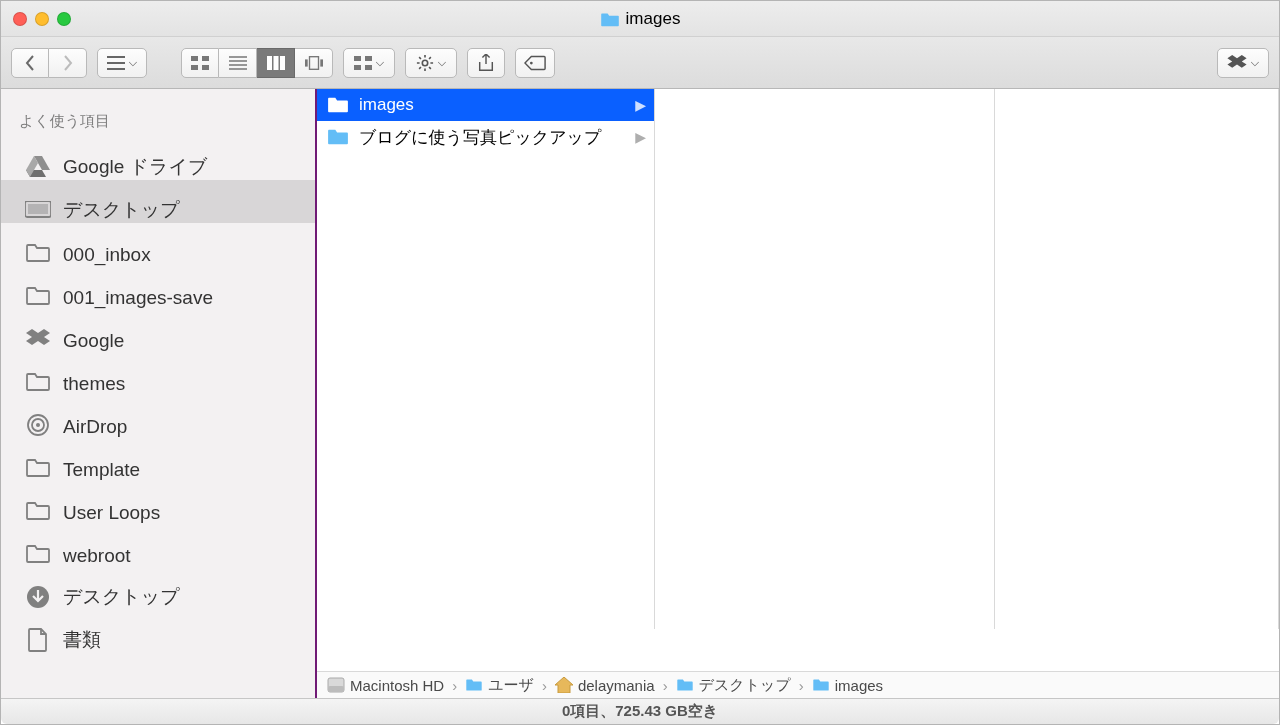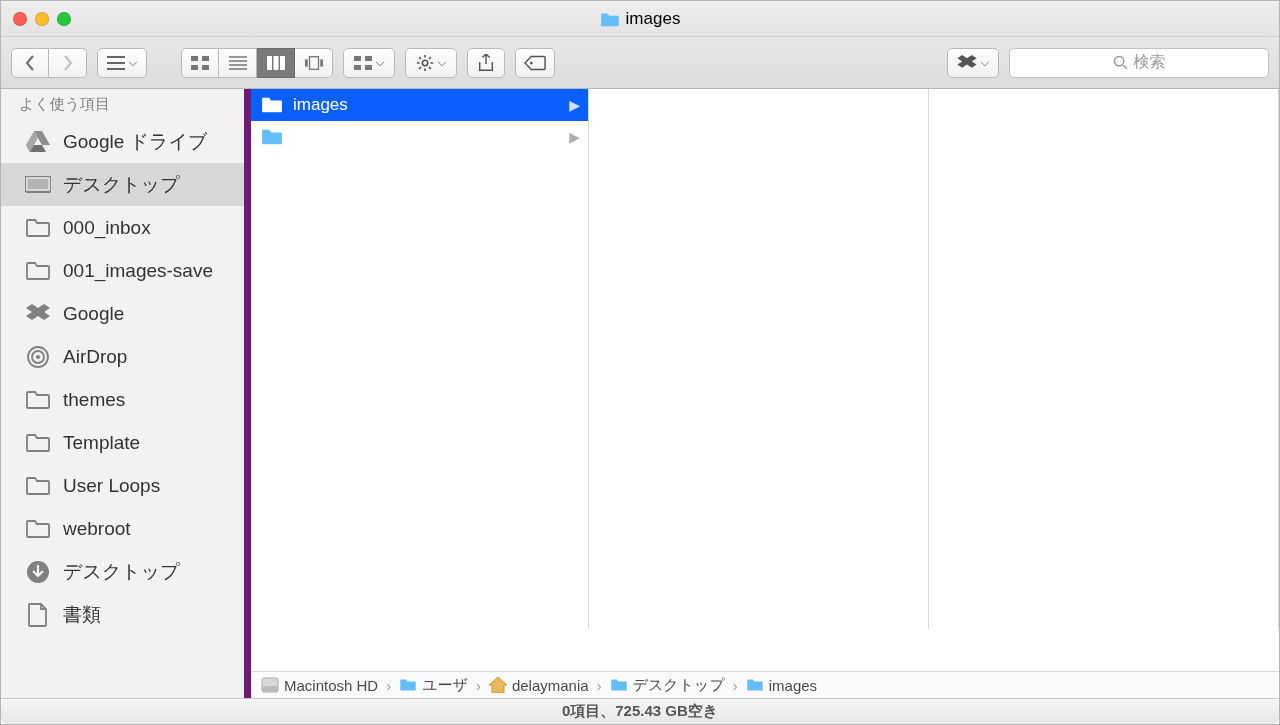--- a/index.html
+++ b/index.html
@@ -15,23 +15,23 @@
 .tb-btn { height: 30px; min-width: 38px; background: linear-gradient(#fdfdfd,#f1f1f1); border: 1px solid #b9b9b9; display: flex; align-items: center; justify-content: center; font-size: 15px; color: #555; padding: 0 8px; }
 .btn-group .tb-btn:first-child { border-radius: 5px 0 0 5px; }
 .btn-group .tb-btn:last-child { border-radius: 0 5px 5px 0; }
 .btn-group .tb-btn:not(:first-child) { border-left: none; }
 .tb-btn.single { border-radius: 5px; }
 .tb-btn.active { background: #7a7a7a; color: #fff; border-color: #6a6a6a; }
 .tb-btn svg { display: block; }
 .spacer { flex: 1; }
 .search-field { width: 260px; height: 30px; background: #fff; border: 1px solid #c1c1c1; border-radius: 5px; display: flex; align-items: center; justify-content: center; color: #999; font-size: 16px; gap: 6px; }
 .body { flex: 1; display: flex; min-height: 0; }
-.sidebar { width: 250px; background: #f3f1f2; border-right: 7px solid #701a75; overflow-y: auto; padding-top: 0; }
+.sidebar { width: 316px; background: #f3f1f2; border-right: 2px solid #701a75; overflow-y: auto; padding-top: 17px; }
 .sidebar-heading { font-size: 15px; color: #7c7c7c; padding: 6px 18px 6px 18px; }
-.sidebar-item { height: 43px; display: flex; align-items: center; padding-left: 24px; font-size: 19px; color: #333; gap: 12px; cursor: default; }
+.sidebar-item { height: 43px; display: flex; align-items: flex-end; padding-left: 24px; font-size: 19px; color: #333; gap: 12px; cursor: default; }
 .sidebar-item.selected { background: #d8d6d7; }
 .sidebar-item .icon { width: 26px; height: 26px; display: flex; align-items: center; justify-content: center; color: #808080; }
 .columns-area { flex: 1; display: flex; flex-direction: column; min-width: 0; }
 .columns { flex: 1; display: flex; min-height: 0; }
 .col { border-right: 1px solid #d9d9d9; overflow-y: auto; }
 .col0 { width: 338px; }
 .col1 { width: 340px; }
 .col2 { flex: 1; }
 .file-row { height: 32px; display: flex; align-items: center; padding: 0 8px 0 10px; font-size: 17px; gap: 10px; }
 .file-row.selected { background: #0a60ff; color: #fff; }
@@ -143,27 +143,20 @@
     </div>
 
     <div class="spacer"></div>
 
     <div class="tb-btn single" style="min-width:52px;">
       <svg width="20" height="16" viewBox="0 0 24 20">
           <path d="M6 0L0 4l6 4-6 4 6 4 6-4 6 4 6-4-6-4 6-4-6-4-6 4z" fill="#555"></path>
         </svg>
       <span style="margin-left:4px;color:#666;font-size:11px;">⌵</span>
     </div>
-    <div class="search-field">
-      <svg width="15" height="15" viewBox="0 0 16 16">
-          <circle cx="6.5" cy="6.5" r="5" fill="none" stroke="#999" stroke-width="1.6"></circle>
-          <path d="M11 11l4 4" stroke="#999" stroke-width="1.6"></path>
-        </svg>
-      <span>検索</span>
-    </div>
   </div>
 
   <div class="body">
     <div class="sidebar">
       <div class="sidebar-heading">よく使う項目</div>
       <div id="sidebar-items">
           <div class="sidebar-item">
             <span class="icon">
               <svg width="24" height="22" viewBox="0 0 24 22">
                 <path d="M8 0h8l8 14h-8L8 0z" fill="#8e8e8e"></path>
@@ -201,35 +194,35 @@
           <div class="sidebar-item">
             <span class="icon">
               <svg width="24" height="20" viewBox="0 0 24 20">
                 <path d="M6 0L0 4l6 4-6 4 6 4 6-4 6 4 6-4-6-4 6-4-6-4-6 4z" fill="#808080"></path>
               </svg>
             </span>
             <span>Google</span>
           </div>
           <div class="sidebar-item">
             <span class="icon">
+              <svg width="24" height="20" viewBox="0 0 24 20">
+                <path d="M2 2h7l2 3h11a1 1 0 011 1v11a1 1 0 01-1 1H2a1 1 0 01-1-1V3a1 1 0 011-1z" fill="none" stroke="#808080" stroke-width="1.8"></path>
+              </svg>
+            </span>
+            <span>themes</span>
+          </div>
+          <div class="sidebar-item">
+            <span class="icon">
               <svg width="24" height="24" viewBox="0 0 24 24">
                 <circle cx="12" cy="12" r="10" fill="none" stroke="#808080" stroke-width="1.8"></circle>
                 <circle cx="12" cy="12" r="6" fill="none" stroke="#808080" stroke-width="1.8"></circle>
                 <circle cx="12" cy="12" r="2" fill="#808080"></circle>
               </svg>
             </span>
             <span>AirDrop</span>
-          </div>
-          <div class="sidebar-item">
-            <span class="icon">
-              <svg width="24" height="20" viewBox="0 0 24 20">
-                <path d="M2 2h7l2 3h11a1 1 0 011 1v11a1 1 0 01-1 1H2a1 1 0 01-1-1V3a1 1 0 011-1z" fill="none" stroke="#808080" stroke-width="1.8"></path>
-              </svg>
-            </span>
-            <span>themes</span>
           </div>
           <div class="sidebar-item">
             <span class="icon">
               <svg width="24" height="20" viewBox="0 0 24 20">
                 <path d="M2 2h7l2 3h11a1 1 0 011 1v11a1 1 0 01-1 1H2a1 1 0 01-1-1V3a1 1 0 011-1z" fill="none" stroke="#808080" stroke-width="1.8"></path>
               </svg>
             </span>
             <span>Template</span>
           </div>
           <div class="sidebar-item">
@@ -276,20 +269,21 @@
               <svg class="folder-svg folder-icon" viewBox="0 0 24 20" width="22" height="18">
                 <path d="M2 2h7l2 3h11a1 1 0 011 1v11a1 1 0 01-1 1H2a1 1 0 01-1-1V3a1 1 0 011-1z"></path>
               </svg>
               <span>images</span>
               <span class="arrow">▶</span>
             </div>
             <div class="file-row">
               <svg class="folder-svg folder-icon" viewBox="0 0 24 20" width="22" height="18">
                 <path d="M2 2h7l2 3h11a1 1 0 011 1v11a1 1 0 01-1 1H2a1 1 0 01-1-1V3a1 1 0 011-1z"></path>
               </svg>
+              <span>ブログに使う写真ピックアップ</span>
               <span class="arrow">▶</span>
             </div>
           </div>
         <div class="col col1"></div>
         <div class="col col2"></div>
       </div>
       <div class="pathbar" id="pathbar">
           <span class="crumb">
             <svg width="18" height="18" viewBox="0 0 18 18">
               <rect x="1" y="2" width="16" height="14" rx="2" fill="#d9d9d9" stroke="#aaa"></rect>

